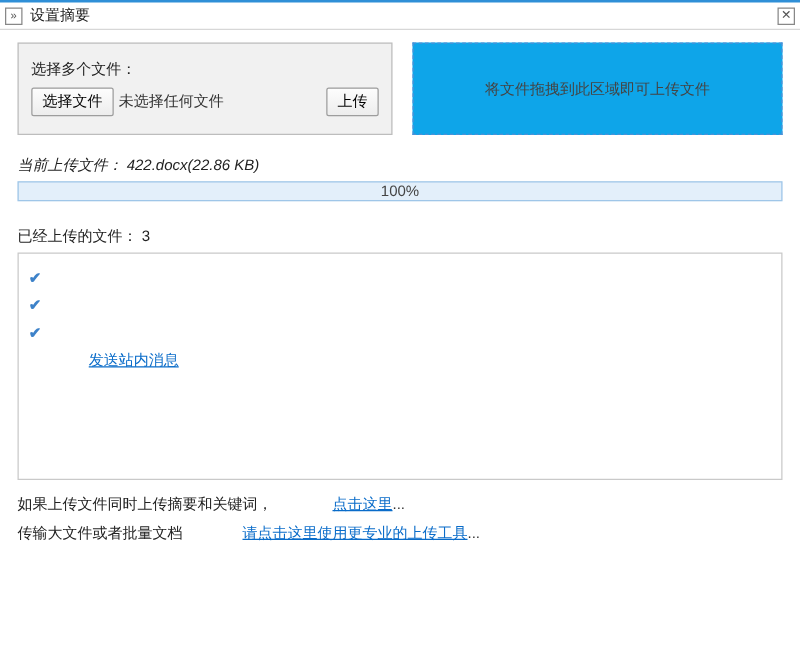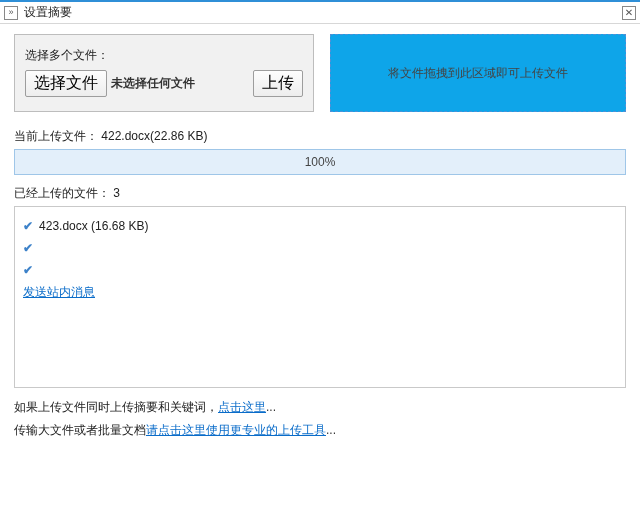--- a/index.html
+++ b/index.html
@@ -63,47 +63,47 @@
   .choose-row {
     display: flex;
     align-items: center;
     gap: 4px;
   }
   .btn {
     border: 1px solid #9d9d9d;
     background: linear-gradient(#fdfdfd,#ededed);
     padding: 2px 8px;
     border-radius: 2px;
-    font-size: 16px;
+    font-size: 12px;
     cursor: pointer;
   }
-  .choose-row .status { color: #333; font-weight: bold; }
+  .choose-row .status { color: #333; }
   .choose-row .spacer { flex: 1; }
   .dropzone {
     flex: 1;
     border: 1px dashed #4f90d6;
     background: #0ea5e9;
     display: flex;
     align-items: center;
     justify-content: center;
     color: #444;
   }
   .metadata-row { margin-top: 18px; }
-  .current-row { margin-top: 16px; }
+  .current-row { margin-top: 16px; font-style: italic; }
   .progress {
     margin-top: 4px;
-    height: 26px;
+    height: 16px;
     border: 1px solid #9fc6e8;
     background: #e3effa;
     display: flex;
     align-items: center;
     justify-content: center;
     color: #444;
   }
-  .uploaded-label { margin-top: 10px; }
+  .uploaded-label { margin-top: 20px; }
   .filelist {
     margin-top: 4px;
     border: 1px solid #c9c9c9;
     height: 182px;
     overflow-y: scroll;
     padding: 8px 8px;
     position: relative;
   }
   .file-item {
     display: flex;
@@ -113,20 +113,21 @@
   }
   .check-icon {
     color: #3d82c9;
     font-weight: bold;
     font-size: 12px;
   }
   .link {
     color: #0a6cc9;
     text-decoration: underline;
     cursor: pointer;
+    margin-left: 48px;
   }
   .footer {
     margin-top: 8px;
     line-height: 1.9;
   }
   .footer .dots { color: #333; }
   ::-webkit-scrollbar { width: 16px; }
   ::-webkit-scrollbar-track { background: #f1f1f1; border-left:1px solid #dcdcdc; }
   ::-webkit-scrollbar-thumb { background: #c9c9c9; }
 </style>
@@ -167,21 +168,20 @@
     </div>
 
     <div class="uploaded-label">
       <span>已经上传的文件：</span>
       <span>3</span>
     </div>
 
     <div class="filelist">
       <div class="file-item">
         <span class="check-icon">✔</span>
-        <span>423.docx (16.68 KB)</span>
       </div>
       <div class="file-item">
         <span class="check-icon">✔</span>
       </div>
       <div class="file-item">
         <span class="check-icon">✔</span>
       </div>
       <div class="file-item">
         <span class="link">发送站内消息</span>
       </div>

